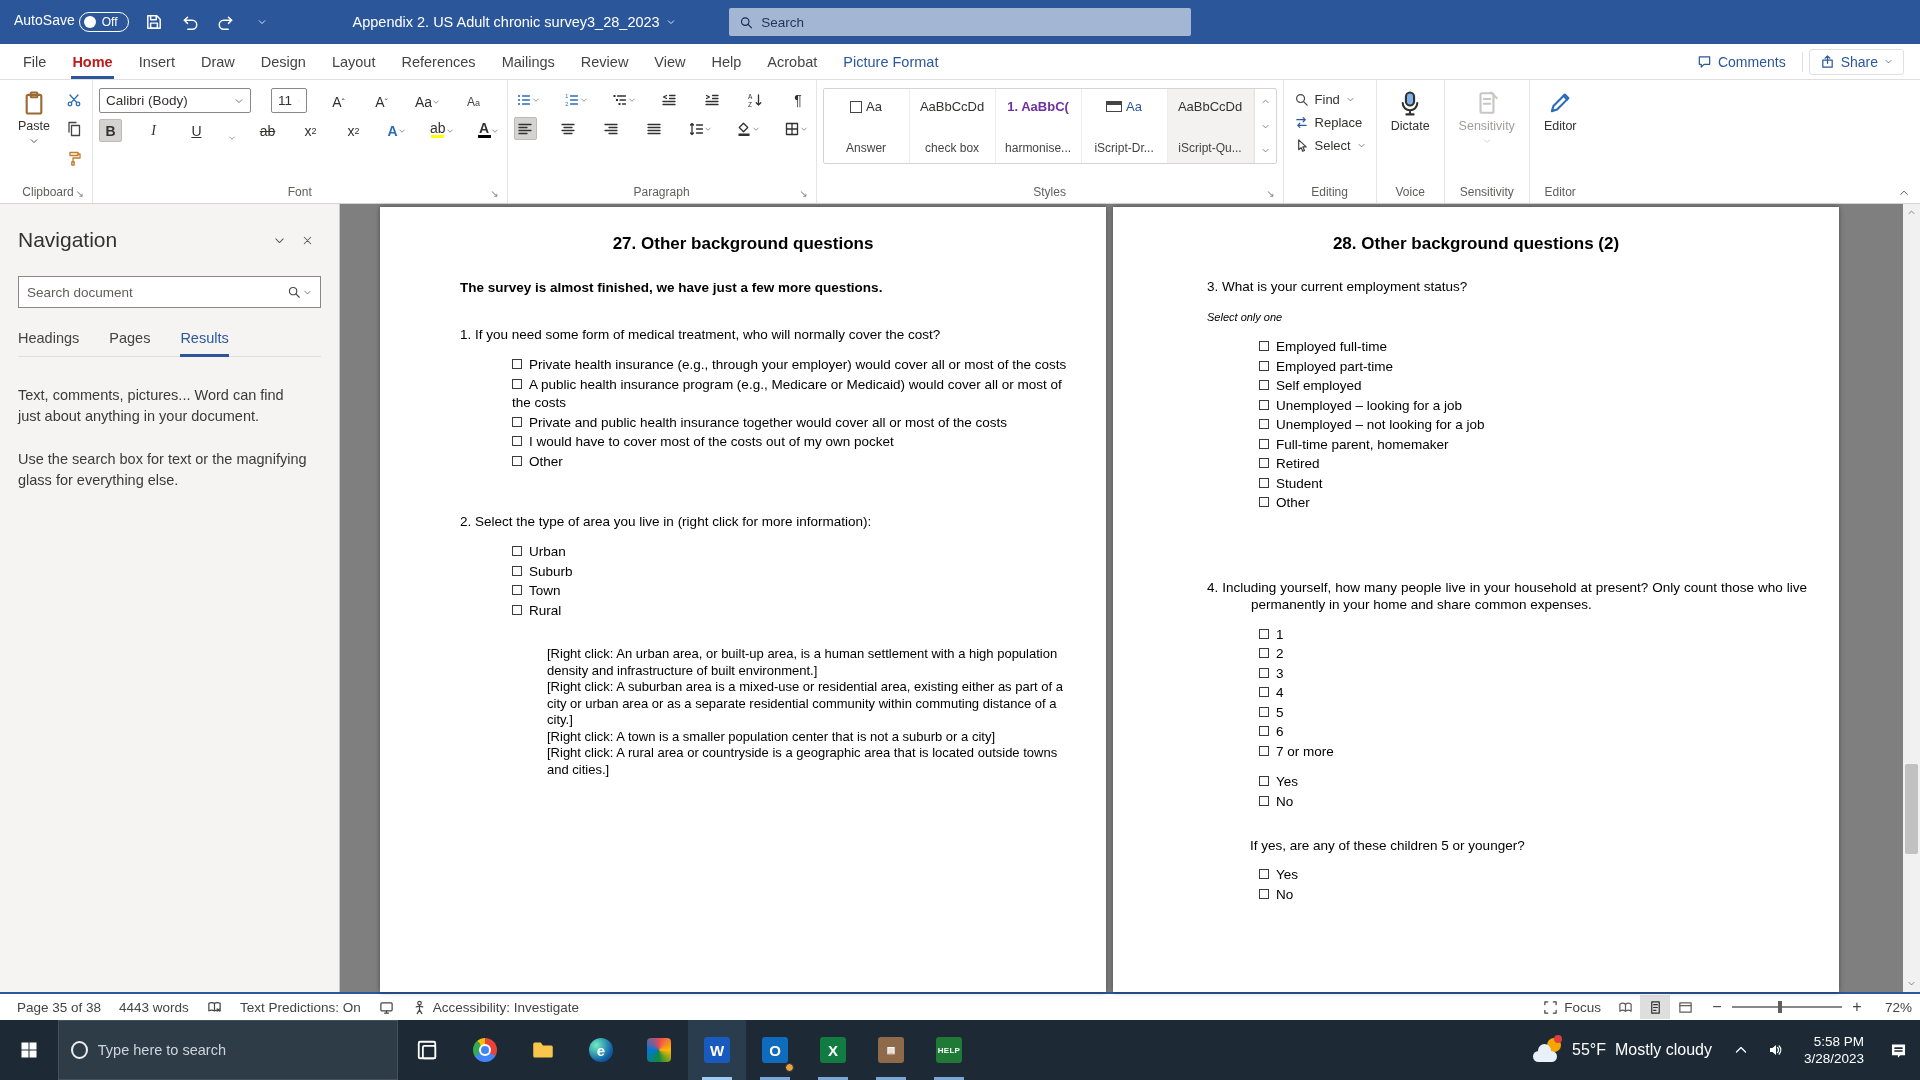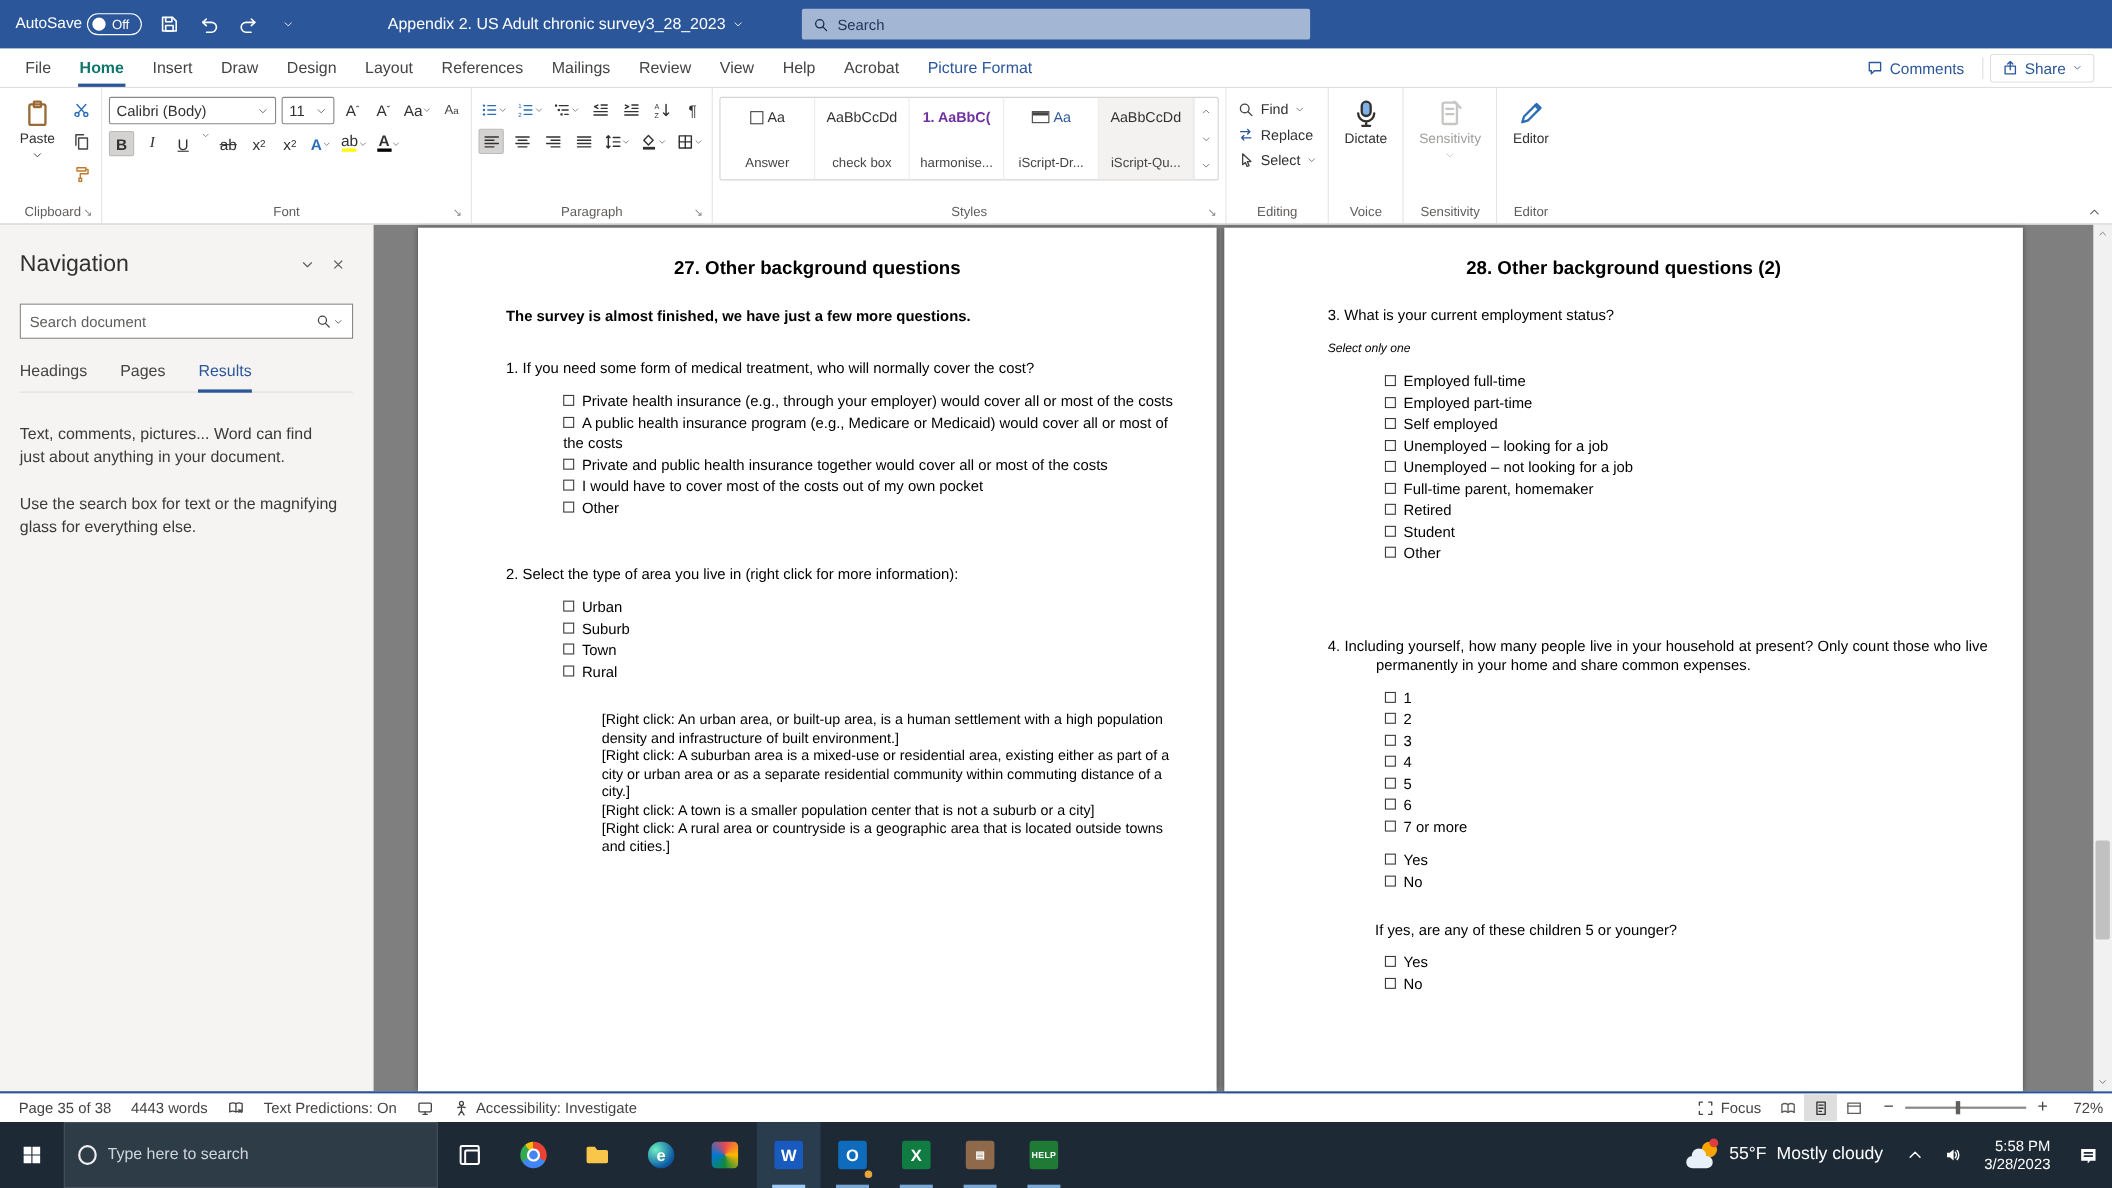--- a/index.html
+++ b/index.html
@@ -26,21 +26,21 @@
   .tb-right{margin-left:auto;display:flex;align-items:center;gap:4px;height:100%}
   .user-name{font-size:13.5px;margin-right:8px;white-space:nowrap}
   .avatar{width:28px;height:28px;border-radius:50%;background:#94822b;color:#fff;font-size:12px;display:flex;align-items:center;justify-content:center;margin-right:10px}
   .winbtn{width:46px;height:100%;display:flex;align-items:center;justify-content:center;color:#fff}
   .winbtn svg{width:15px;height:15px}
 
   
   .tabsrow{height:36px;display:flex;align-items:stretch;border-bottom:1px solid #e1dfdd;flex:0 0 auto;background:#fff}
   .tabs{display:flex;align-items:stretch;padding-left:10px}
   .tab{display:flex;align-items:center;padding:0 13px;font-size:14.5px;color:#444;position:relative;white-space:nowrap}
-  .tab.active{font-weight:bold;color:#0f766e}
+  .tab.active{font-weight:bold;color:#b91c1c}
   .tab.active:after{content:"";position:absolute;left:12px;right:12px;bottom:0;height:3px;background:#2b579a}
   .tab.contextual{color:#2b579a}
   .tabs-right{margin-left:auto;display:flex;align-items:center;gap:6px;padding-right:16px}
   .top-btn{display:flex;align-items:center;gap:6px;color:#2b579a;font-size:14px;padding:4px 10px;border-radius:3px}
   .top-btn.shared{border:1px solid #e1dfdd}
   .top-btn svg{width:15px;height:15px}
   .vdiv{width:1px;height:20px;background:#e1dfdd}
 
   
   .ribbon{height:124px;background:#fff;display:flex;align-items:stretch;border-bottom:1px solid #d6d4d2;flex:0 0 auto;position:relative;padding-left:4px}
@@ -48,21 +48,21 @@
   .rg-content{flex:1;display:flex;align-items:flex-start;gap:4px}
   .rg-footer{height:22px;display:flex;align-items:center;justify-content:center;gap:6px;color:#605e5c;font-size:12px;position:relative;white-space:nowrap}
   .launcher{position:absolute;right:2px;bottom:4px;font-size:10px;color:#8a8886}
   .bigbtn{display:flex;flex-direction:column;align-items:center;gap:3px;padding:4px 8px;font-size:12.5px;color:#323130;text-align:center}
   .bigbtn svg{width:26px;height:26px}
   .bigbtn .chev svg{width:10px;height:10px}
   .smallcol{display:flex;flex-direction:column;gap:5px;padding-top:2px}
   .sbtn{width:24px;height:24px;display:flex;align-items:center;justify-content:center;color:#444}
   .sbtn svg{width:16px;height:16px}
   .fontrow{display:flex;flex-direction:column;gap:6px;padding-top:2px}
-  .frow{display:flex;align-items:flex-start;gap:5px}
+  .frow{display:flex;align-items:flex-end;gap:20px}
   .combo{border:1px solid #8a8886;border-radius:2px;display:flex;align-items:center;gap:6px;padding:2px 6px;font-size:13.5px;background:#fff;height:25px}
   .combo svg{width:10px;height:10px;color:#605e5c}
   .fbtn{min-width:23px;height:23px;display:flex;align-items:center;justify-content:center;font-size:14px;color:#323130;padding:0 2px;border-radius:2px}
   .fbtn.toggled{background:#d5d3d1;border:1px solid #bcbab8}
   .fbtn .sub{font-size:9px;vertical-align:sub}
   .fbtn .sup{font-size:9px;vertical-align:super}
   .fbtn svg{width:16px;height:16px}
   .chev8 svg{width:8px;height:8px;color:#605e5c}
   .colorbar{display:flex;flex-direction:column;align-items:center;line-height:11px}
   .colorbar .bar{width:13px;height:3.5px;margin-top:1px}
@@ -511,21 +511,21 @@
     <div class="rgroup">
       <div class="rg-content">
         <div class="fontrow">
           <div class="frow">
             <span class="combo" style="width:152px">
               <span style="flex:1">Calibri (Body)</span>
               <svg class="ic">
                   <use href="#s-chevd"></use>
                 </svg>
             </span>
-            <span class="combo" style="width:48px">
+            <span class="combo" style="width:36px">
               <span style="flex:1">11</span>
               <svg class="ic">
                   <use href="#s-chevd"></use>
                 </svg>
             </span>
             <span class="fbtn">A<span style="font-size:9px">ˆ</span></span>
             <span class="fbtn">A<span style="font-size:9px">ˇ</span></span>
             <span class="fbtn">Aa<span class="chev8">
                   <svg class="ic">
                     <use href="#s-chevd"></use>

